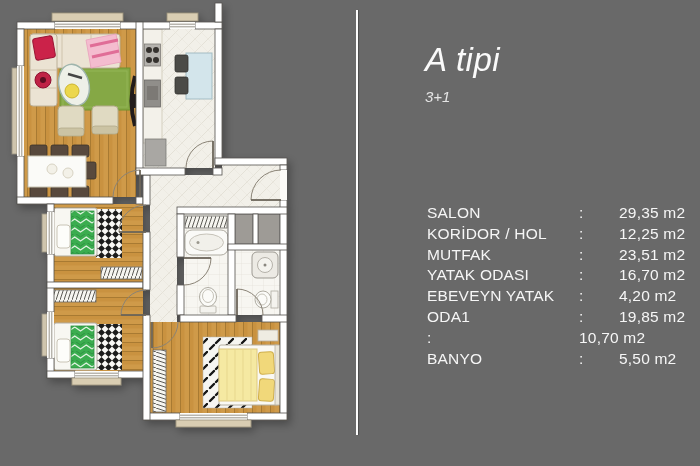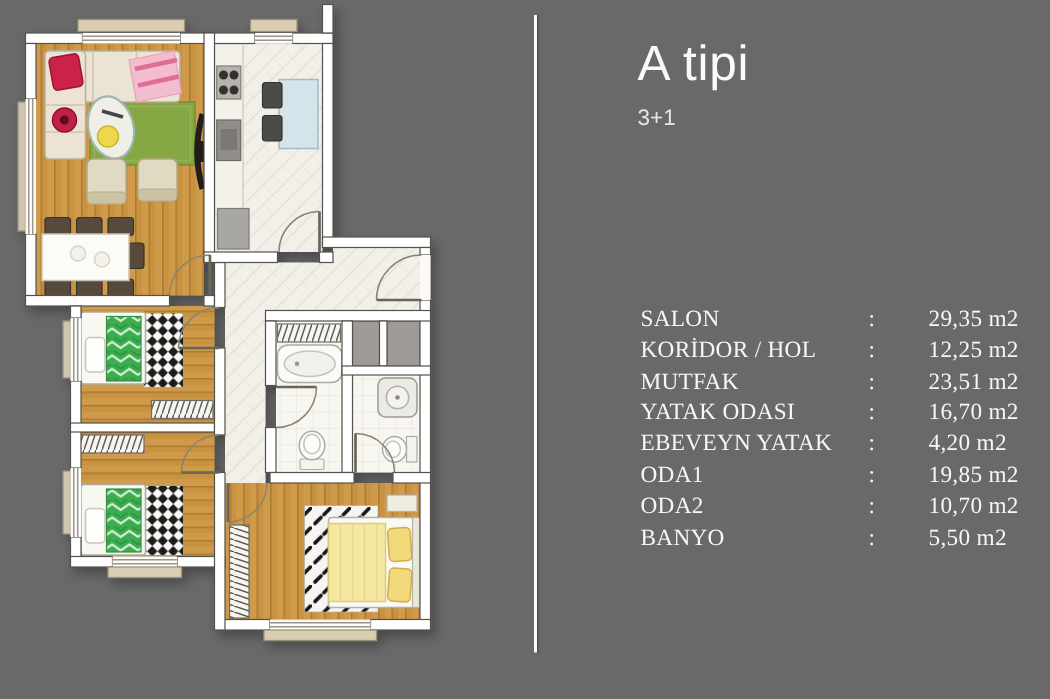--- a/index.html
+++ b/index.html
@@ -7,28 +7,28 @@
     width:700px;height:466px;position:relative;overflow:hidden;
     background:#696969;
     font-family:"Liberation Sans", sans-serif;
     color:#f5f5f5;
   }
   .plan-wrap{position:absolute;left:0;top:0;width:360px;height:466px;}
   .divider{
     position:absolute;left:356px;top:10px;width:2px;height:425px;
     background:#fcfcfc;box-shadow:1px 0 1px rgba(0,0,0,.28);
   }
-  .info{position:absolute;left:425px;top:25px;}
+  .info{position:absolute;left:425px;top:43px;font-style:italic;}
   .info h1{
     margin:0;font-size:33px;line-height:34px;font-weight:400;
     letter-spacing:.5px;color:#fafafa;
   }
   .info .sub{font-size:15px;line-height:25px;color:#e5e5e5;}
   .info .sub:first-of-type{margin-top:7px;}
-  .rooms{position:absolute;left:427px;top:203px;width:262px;font-family:Liberation Serif, serif;}
+  .rooms{position:absolute;left:427px;top:203px;width:262px;}
   .room-row{
     display:grid;grid-template-columns:152px 40px auto;
     font-size:15.5px;line-height:20.8px;letter-spacing:.2px;color:#f6f6f6;
   }
   .room-row .rl{white-space:nowrap;}
   .room-row .rc{text-align:left;}
   .room-row .rv{white-space:nowrap;}
 </style>
 </head>
 <body>
@@ -311,21 +311,20 @@
       <span class="rl">EBEVEYN YATAK</span>
       <span class="rc">:</span>
       <span class="rv">4,20 m2</span>
     </div>
     <div class="room-row">
       <span class="rl">ODA1</span>
       <span class="rc">:</span>
       <span class="rv">19,85 m2</span>
     </div>
     <div class="room-row">
-      <span class="rl">ODA2</span>
       <span class="rc">:</span>
       <span class="rv">10,70 m2</span>
     </div>
     <div class="room-row">
       <span class="rl">BANYO</span>
       <span class="rc">:</span>
       <span class="rv">5,50 m2</span>
     </div>
   </div>
 

